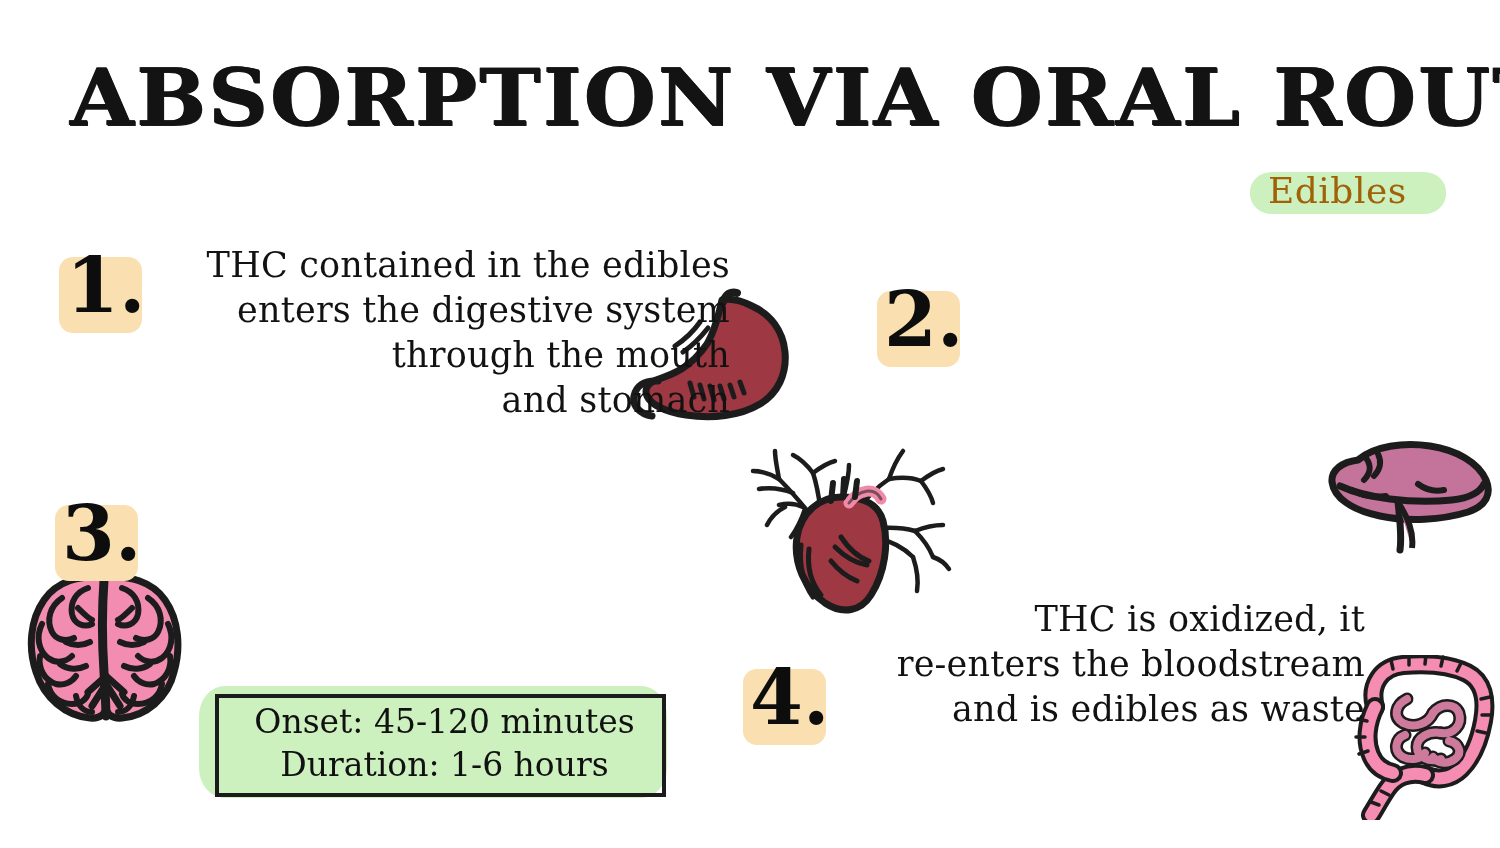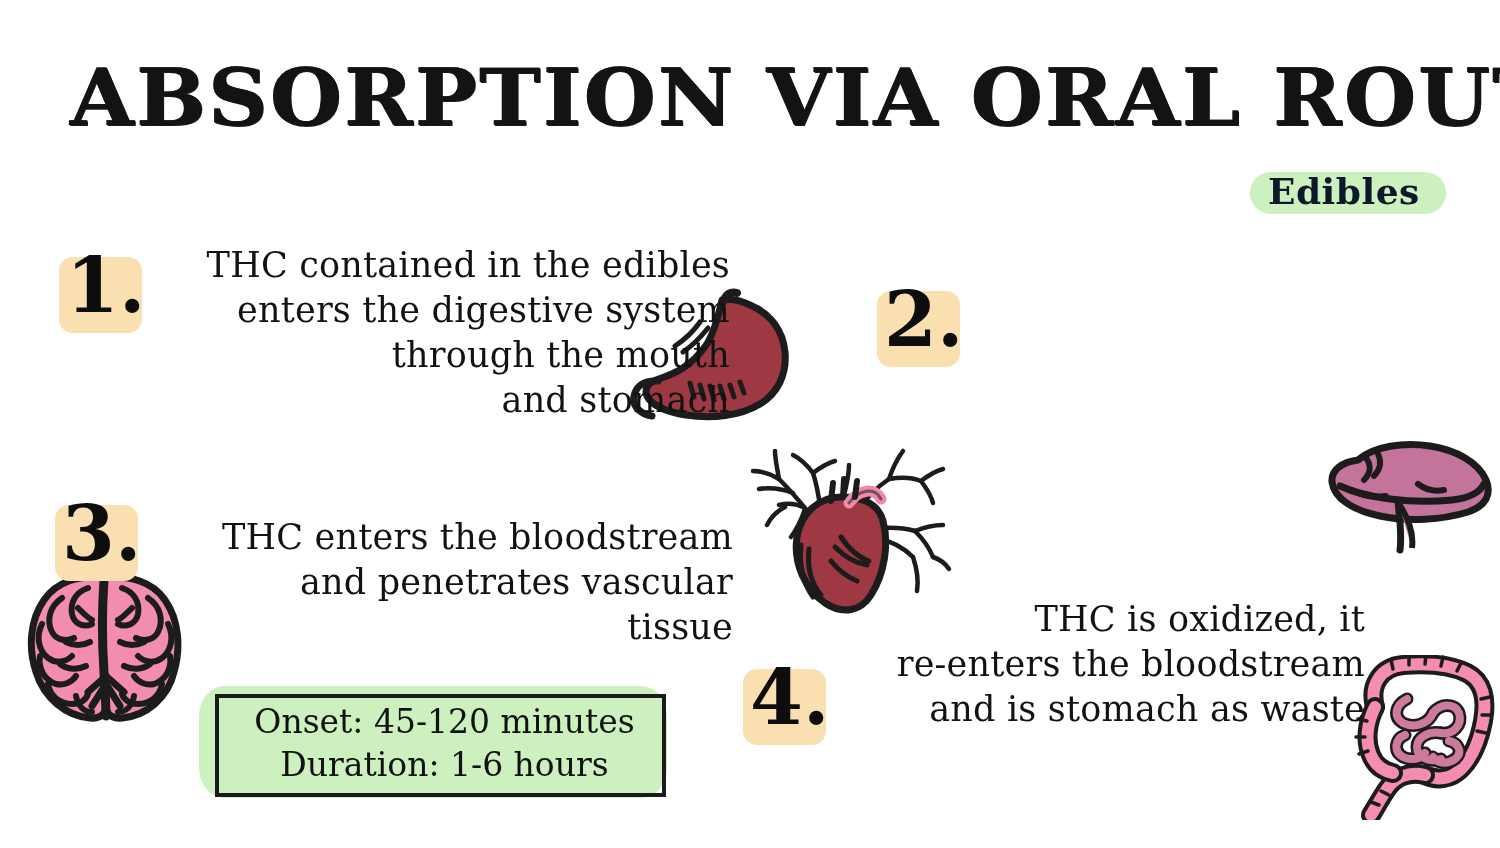--- a/index.html
+++ b/index.html
@@ -49,24 +49,24 @@
     left: -12px;
     top: 4px;
     width: 196px;
     height: 42px;
     background: #cdf0bf;
     border-radius: 22px / 20px;
   }
   .edibles-text {
     position: relative;
     font-family: "DejaVu Serif", serif;
-    font-weight: bold;
+    font-weight: normal;
     font-size: 36px;
     line-height: 46px;
-    color: #0f172a;
+    color: #a16207;
     letter-spacing: 0.5px;
     padding: 0 6px;
   }
 
   
   .numeral {
     position: absolute;
     font-family: "DejaVu Serif", serif;
     font-weight: bold;
     font-size: 76px;
@@ -260,23 +260,20 @@
         <path d="M86 56 l2 -18"></path>
         <path d="M98 52 l1 -18"></path>
         <path d="M110 52 l2 -16"></path>
       </g>
     </svg>
   </div>
 
   <div class="numeral" style="left:62px; top:496px;">
     <span class="hl"></span><span class="glyph">3.</span>
   </div>
-  <div class="steptext" style="left:138px; top:515px; width:595px;">THC enters the bloodstream
-and penetrates vascular
-tissue</div>
 
   <div class="organ" style="left:22px; top:572px; width:165px; height:152px;">
     <svg viewBox="0 0 165 152" width="165" height="152" aria-hidden="true">
       <path d="M82 6 C58 2 34 10 22 28 C8 48 6 76 14 100
                C22 126 44 144 68 146 C78 147 84 142 84 134
                C84 142 90 147 100 146 C124 144 146 126 152 100
                C159 76 157 48 143 28 C131 10 106 2 82 6 Z" fill="#f28cb0" stroke="#1c1c1c" stroke-width="7" stroke-linejoin="round"></path>
 
       <path d="M82 8 C80 36 80 70 82 100 C83 120 84 134 84 144" fill="none" stroke="#1c1c1c" stroke-width="9" stroke-linecap="round"></path>
 
@@ -311,21 +308,21 @@
         <path d="M110 36 C104 42 100 46 96 48"></path>
       </g>
     </svg>
   </div>
 
   <div class="numeral" style="left:750px; top:660px;">
     <span class="hl"></span><span class="glyph">4.</span>
   </div>
   <div class="steptext" style="left:820px; top:597px; width:545px;">THC is oxidized, it
 re-enters the bloodstream
-and is stomach as waste</div>
+and is edibles as waste</div>
 
   <div class="organ" style="left:1345px; top:655px; width:155px; height:165px;">
     <svg viewBox="0 0 155 165" width="155" height="165" aria-hidden="true">
 
       <path d="M30 52 C24 30 36 12 58 10 C82 8 106 10 122 18
                C138 26 142 44 138 66 C134 88 126 104 116 114
                C106 124 92 126 80 120" fill="none" stroke="#1c1c1c" stroke-width="20" stroke-linecap="round" stroke-linejoin="round"></path>
       <path d="M30 52 C24 30 36 12 58 10 C82 8 106 10 122 18
                C138 26 142 44 138 66 C134 88 126 104 116 114
                C106 124 92 126 80 120" fill="none" stroke="#f58cb1" stroke-width="12" stroke-linecap="round" stroke-linejoin="round"></path>

